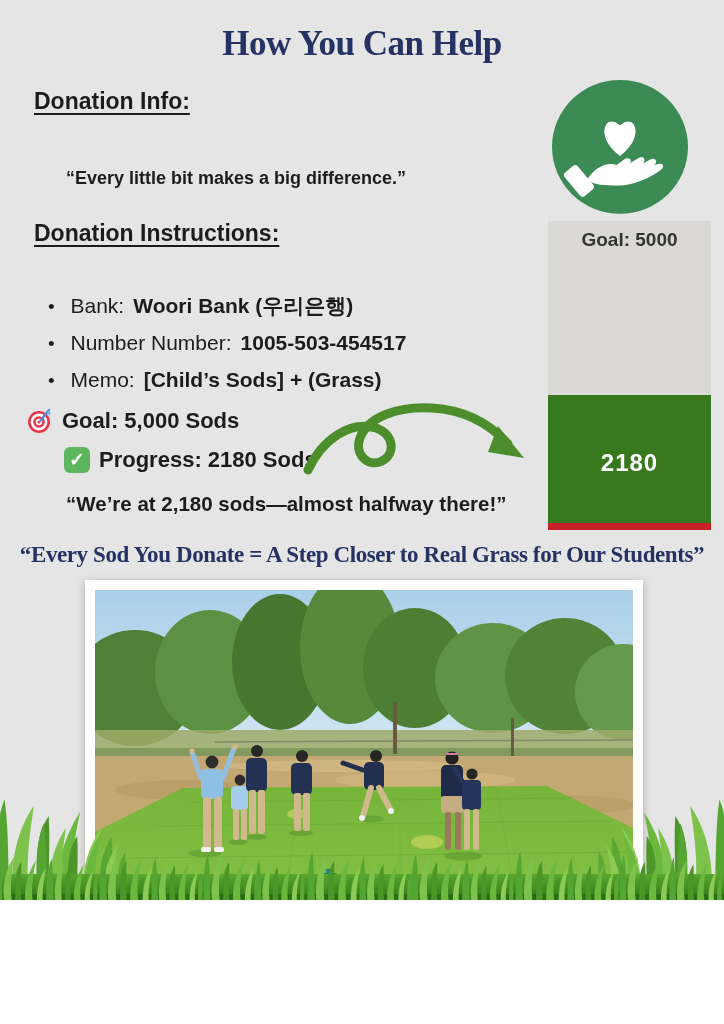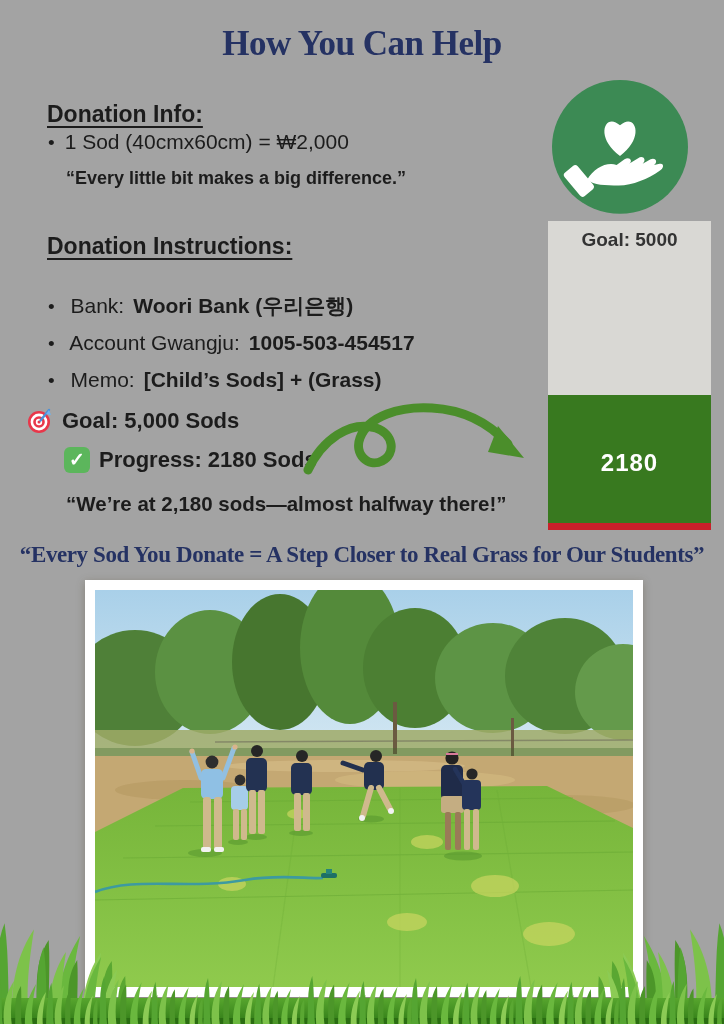--- a/index.html
+++ b/index.html
@@ -1,34 +1,34 @@
 <!DOCTYPE html>
 <html><head>
 <meta charset="utf-8">
 <style>
   html,body{margin:0;padding:0;}
   .page{
     position:relative;
-    width:724px;height:1024px;
-    background:#a3a3a3;
+    width:724px;height:900px;
+    background:#e5e5e5;
     overflow:hidden;
     font-family:"Liberation Sans", sans-serif;
     color:#1c1c1c;
   }
   
   .title{
     position:absolute;top:24px;left:0;width:100%;
     text-align:center;margin:0;
     font-family:"Liberation Serif", serif;
     font-size:35px;font-weight:700;color:#253263;
     letter-spacing:-0.5px;
   }
   
   .sec-heading{
-    position:absolute;left:30px;margin:17px;
+    position:absolute;left:30px;margin:4px;
     font-size:23px;font-weight:700;
     text-decoration:underline;text-underline-offset:4px;text-decoration-thickness:2px;
   }
   .h-info{top:84px;}
   .h-instr{top:216px;}
   
   .bullet-row{
     position:absolute;left:48px;
     font-size:21px;line-height:24px;white-space:nowrap;
   }
@@ -98,38 +98,37 @@
   .grass-footer{position:absolute;left:0;bottom:0;width:724px;height:112px;}
 </style>
 </head>
 <body>
 
 <div class="page">
 
   <h1 class="title">How You Can Help</h1>
 
   <h2 class="sec-heading h-info">Donation Info:</h2>
-  <div class="bullet-row row-sod"><span>1 Sod (40cmx60cm) = ₩2,000</span></div>
   <div class="quote-bold q1">“Every little bit makes a big difference.”</div>
 
   <div class="hand-badge">
     <svg viewBox="0 0 120 120">
       <ellipse cx="60" cy="59" rx="60" ry="59" fill="#3c8a54"></ellipse>
       <path d="M60 67 C37 50 47 28 60 40 C73 28 83 50 60 67 Z" fill="#ffffff"></path>
       <rect x="16" y="76" width="15" height="27" rx="3" fill="#ffffff" transform="rotate(-40 23 89)"></rect>
       <path d="M31 88 C37 78 48 72 57 75 L64 70 C68 67 72 71 68 74 L76 69 C80 66 84 70 80 74 L87 70 C91 68 94 72 90 75 L95 74 C99 73 99 78 95 80 C85 87 71 93 59 93 C47 93 37 93 31 88 Z" fill="#ffffff"></path>
     </svg>
   </div>
 
   <h2 class="sec-heading h-instr">Donation Instructions:</h2>
   <div class="bullet-row row-bank">
     <span class="lab">Bank:</span><b>Woori Bank (우리은행)</b>
   </div>
   <div class="bullet-row row-acct">
-    <span class="lab">Account Gwangju:</span><b>1005-503-454517</b>
+    <span class="lab">Number Number:</span><b>1005-503-454517</b>
   </div>
   <div class="bullet-row row-memo">
     <span class="lab">Memo:</span><b>[Child’s Sods] + (Grass)</b>
   </div>
 
   <div class="goal-row">
     <span class="target-icon">
       <svg viewBox="0 0 26 26">
         <circle cx="12" cy="14" r="11" fill="#e8374a"></circle>
         <circle cx="12" cy="14" r="8.4" fill="#ffffff"></circle>

